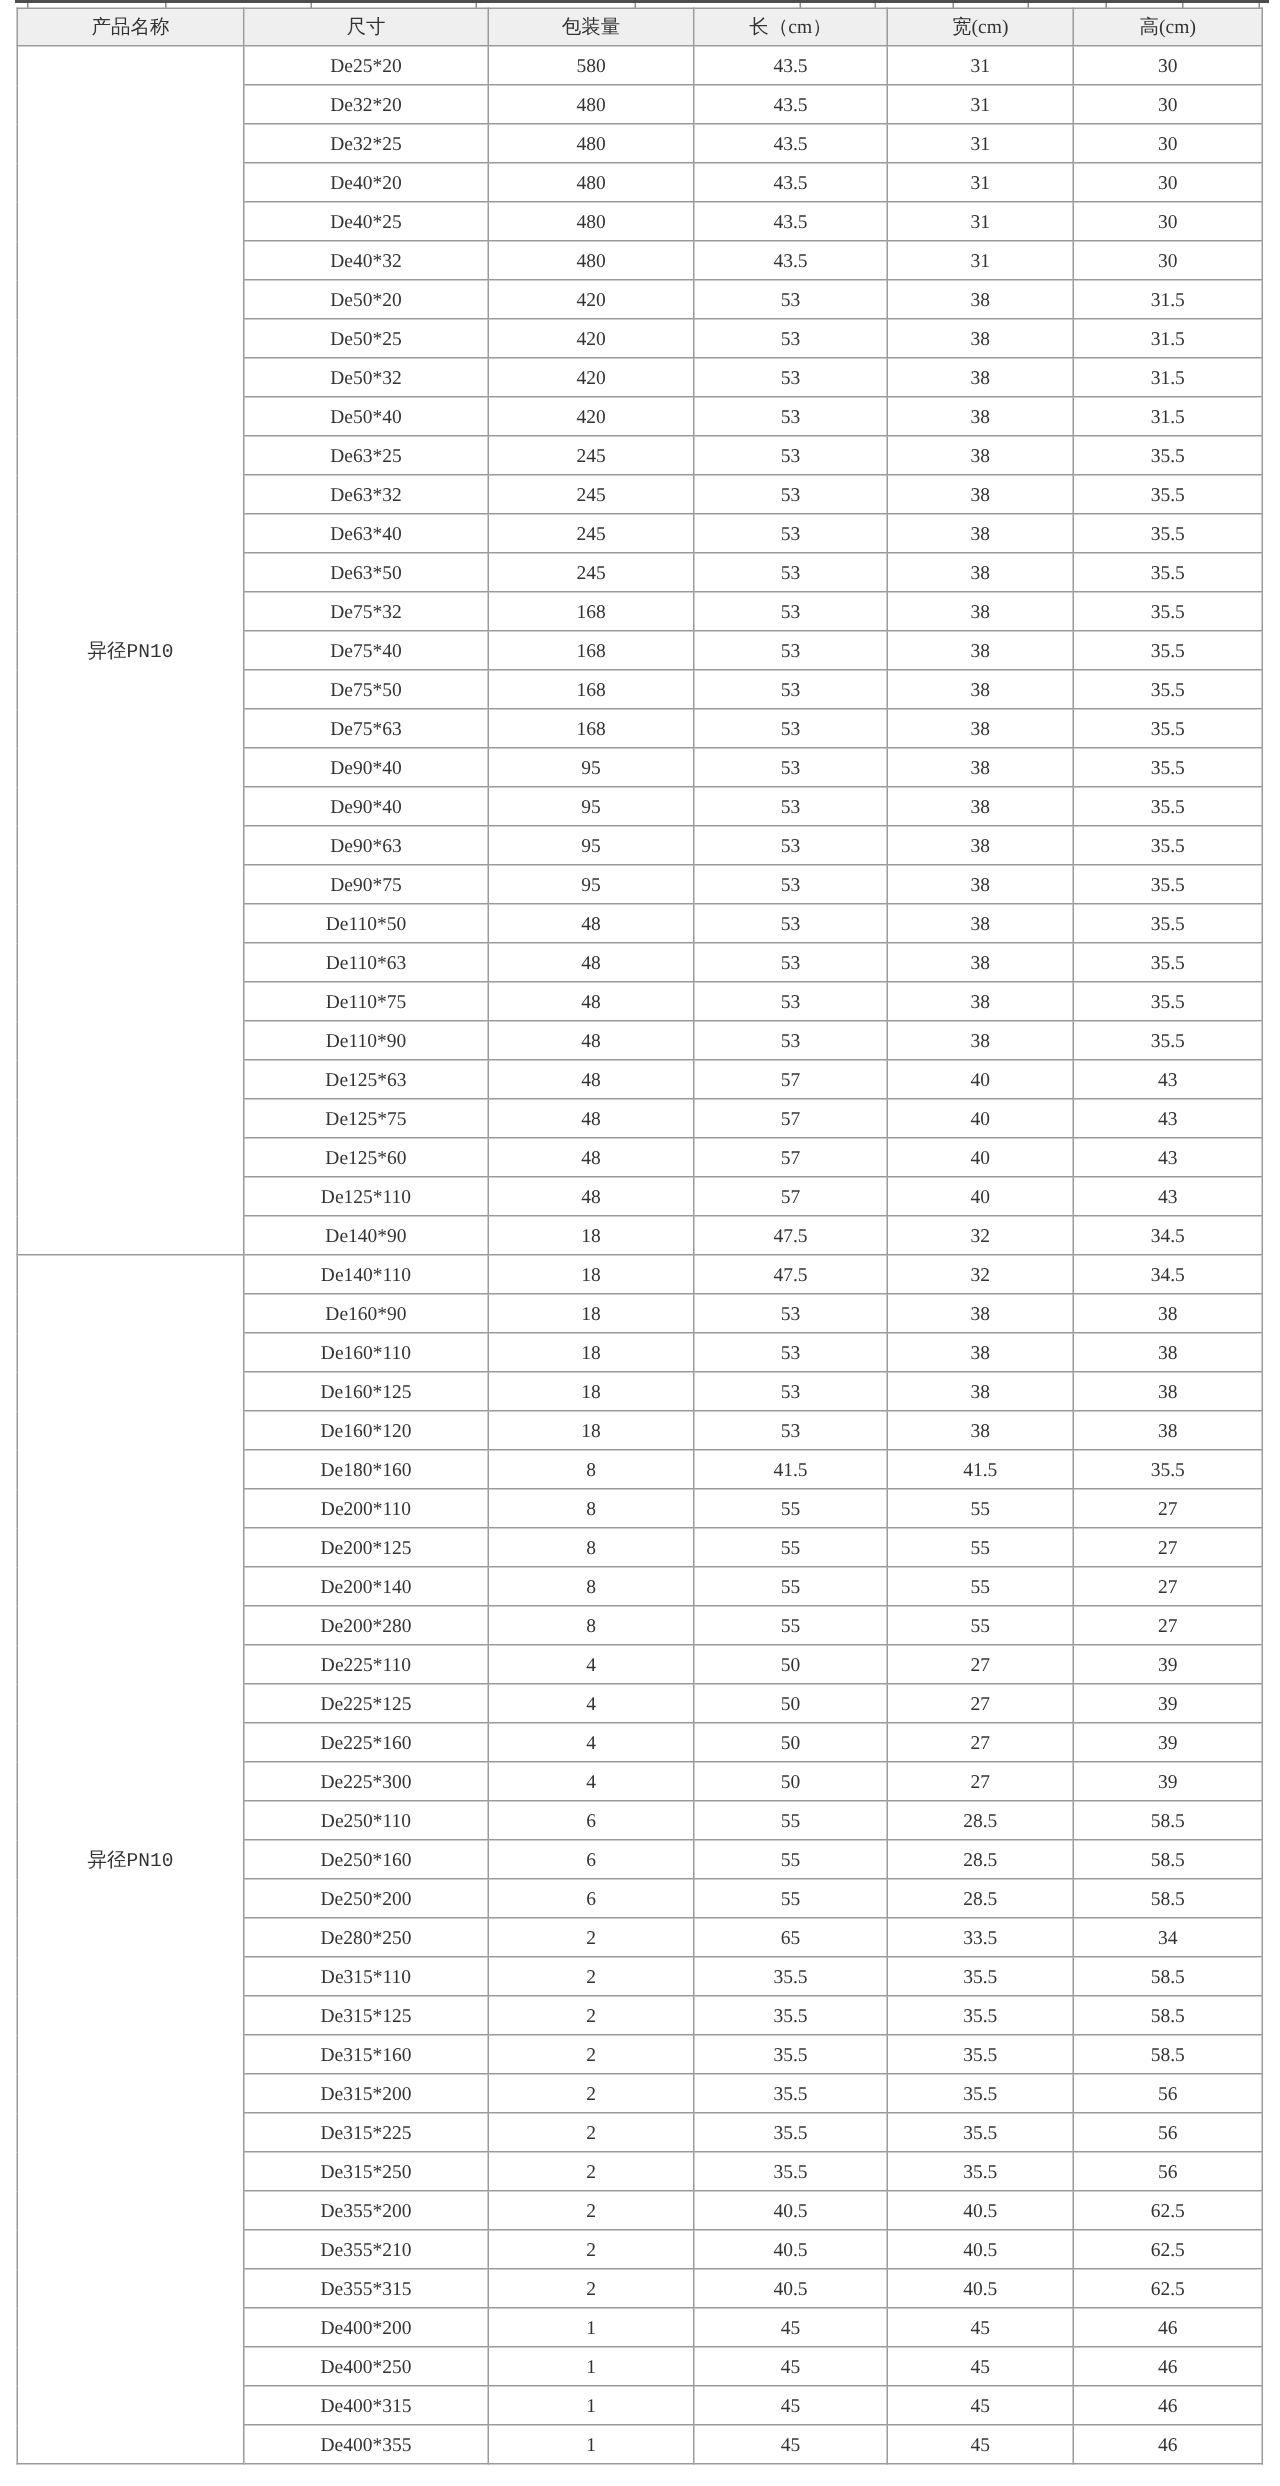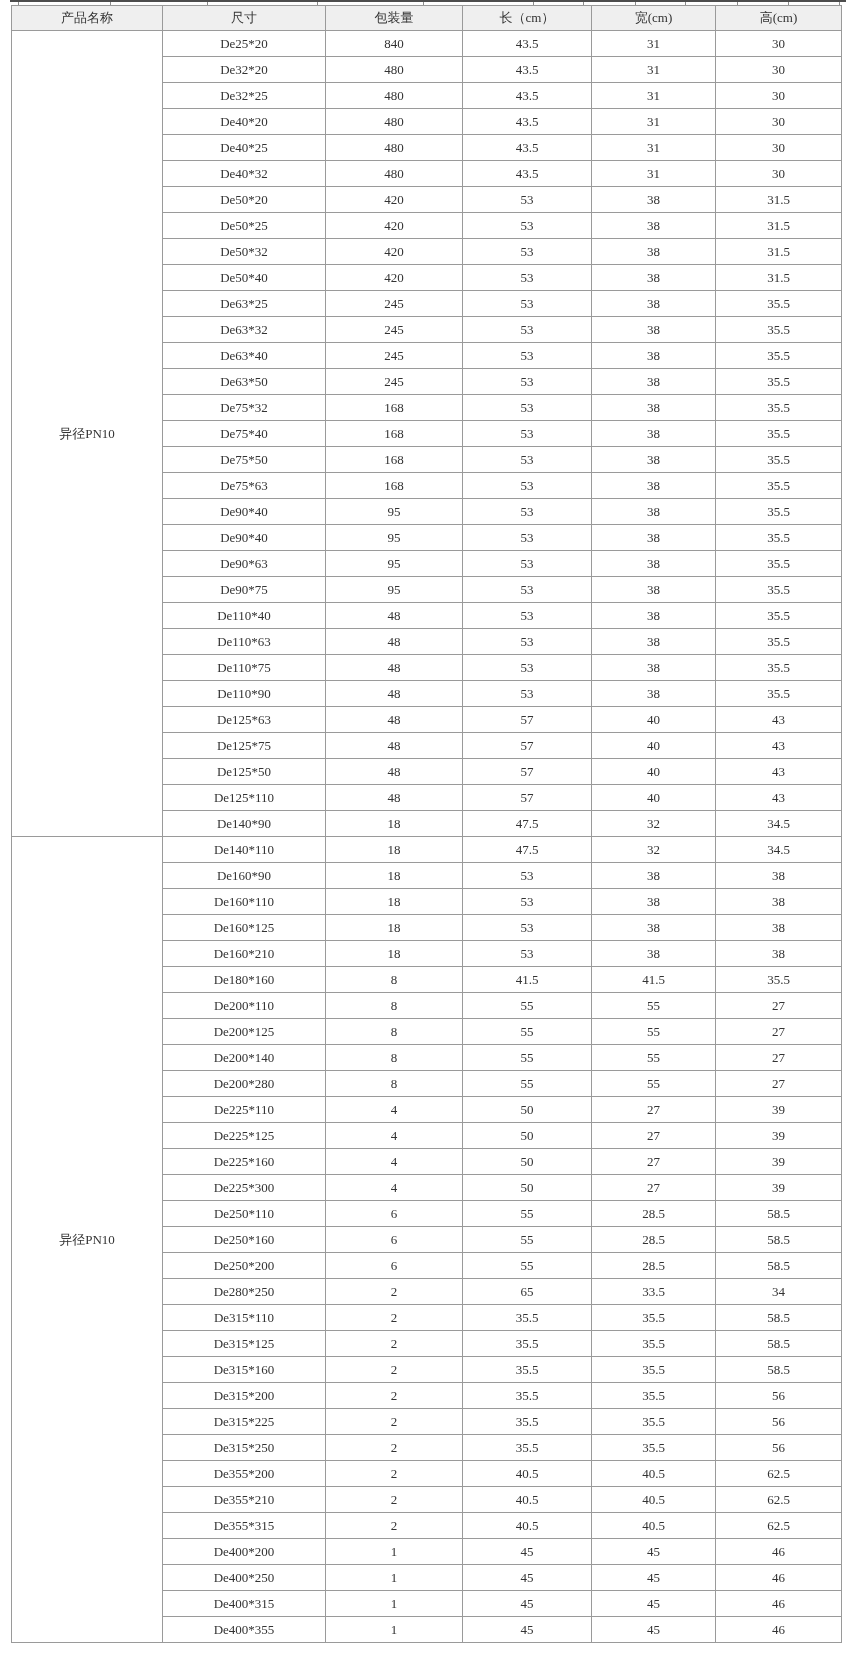--- a/index.html
+++ b/index.html
@@ -53,20 +53,21 @@
     height: 24px;
     background: #efefef;
     font-weight: normal;
   }
   table.spec td {
     height: 25px;
     background: #ffffff;
   }
   table.spec td.product-cell {
     background: #ffffff;
+    font-family: Liberation Mono, monospace;
   }
 </style>
 </head>
 <body>
 
 <div class="page">
 
   <div class="top-remnant-line"></div>
   <div id="remnant-ticks">
       <div class="remnant-tick" style="left: 18px;"></div>
@@ -99,21 +100,21 @@
         <th>包装量</th>
         <th>长（cm）</th>
         <th>宽(cm)</th>
         <th>高(cm)</th>
       </tr>
     </thead>
     <tbody id="spec-body">
         <tr>
           <td rowspan="31" class="product-cell">异径PN10</td>
           <td>De25*20</td>
-          <td>840</td>
+          <td>580</td>
           <td>43.5</td>
           <td>31</td>
           <td>30</td>
         </tr>
         <tr>
           <td>De32*20</td>
           <td>480</td>
           <td>43.5</td>
           <td>31</td>
           <td>30</td>
@@ -252,21 +253,21 @@
           <td>35.5</td>
         </tr>
         <tr>
           <td>De90*75</td>
           <td>95</td>
           <td>53</td>
           <td>38</td>
           <td>35.5</td>
         </tr>
         <tr>
-          <td>De110*40</td>
+          <td>De110*50</td>
           <td>48</td>
           <td>53</td>
           <td>38</td>
           <td>35.5</td>
         </tr>
         <tr>
           <td>De110*63</td>
           <td>48</td>
           <td>53</td>
           <td>38</td>
@@ -294,21 +295,21 @@
           <td>43</td>
         </tr>
         <tr>
           <td>De125*75</td>
           <td>48</td>
           <td>57</td>
           <td>40</td>
           <td>43</td>
         </tr>
         <tr>
-          <td>De125*50</td>
+          <td>De125*60</td>
           <td>48</td>
           <td>57</td>
           <td>40</td>
           <td>43</td>
         </tr>
         <tr>
           <td>De125*110</td>
           <td>48</td>
           <td>57</td>
           <td>40</td>
@@ -344,21 +345,21 @@
           <td>38</td>
         </tr>
         <tr>
           <td>De160*125</td>
           <td>18</td>
           <td>53</td>
           <td>38</td>
           <td>38</td>
         </tr>
         <tr>
-          <td>De160*210</td>
+          <td>De160*120</td>
           <td>18</td>
           <td>53</td>
           <td>38</td>
           <td>38</td>
         </tr>
         <tr>
           <td>De180*160</td>
           <td>8</td>
           <td>41.5</td>
           <td>41.5</td>

